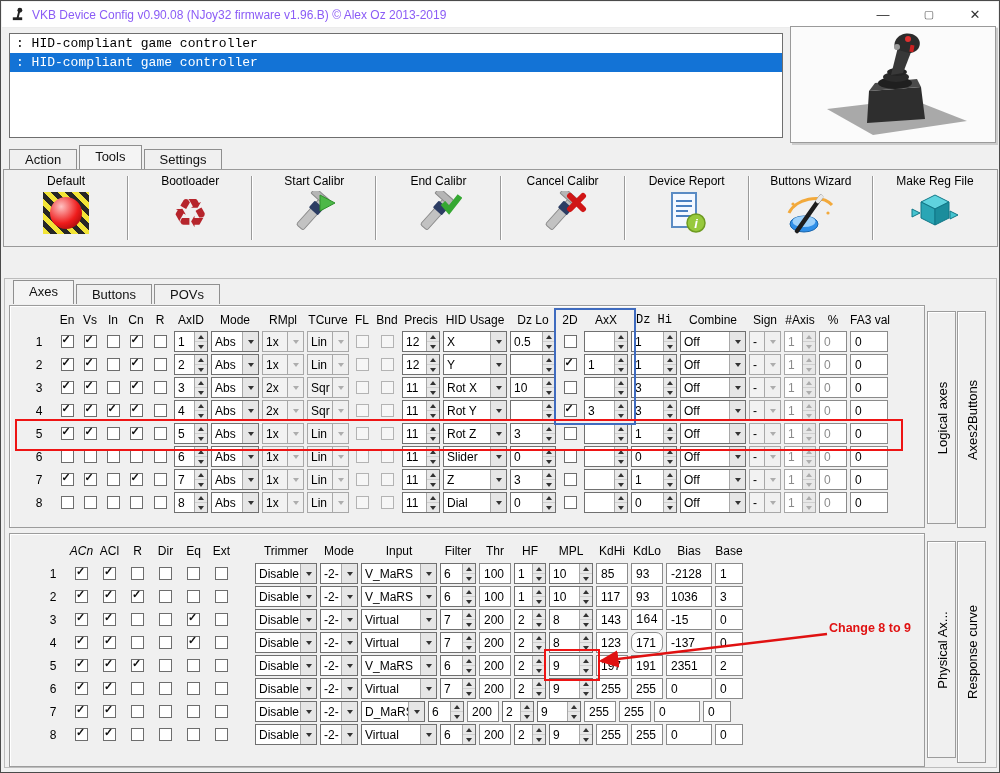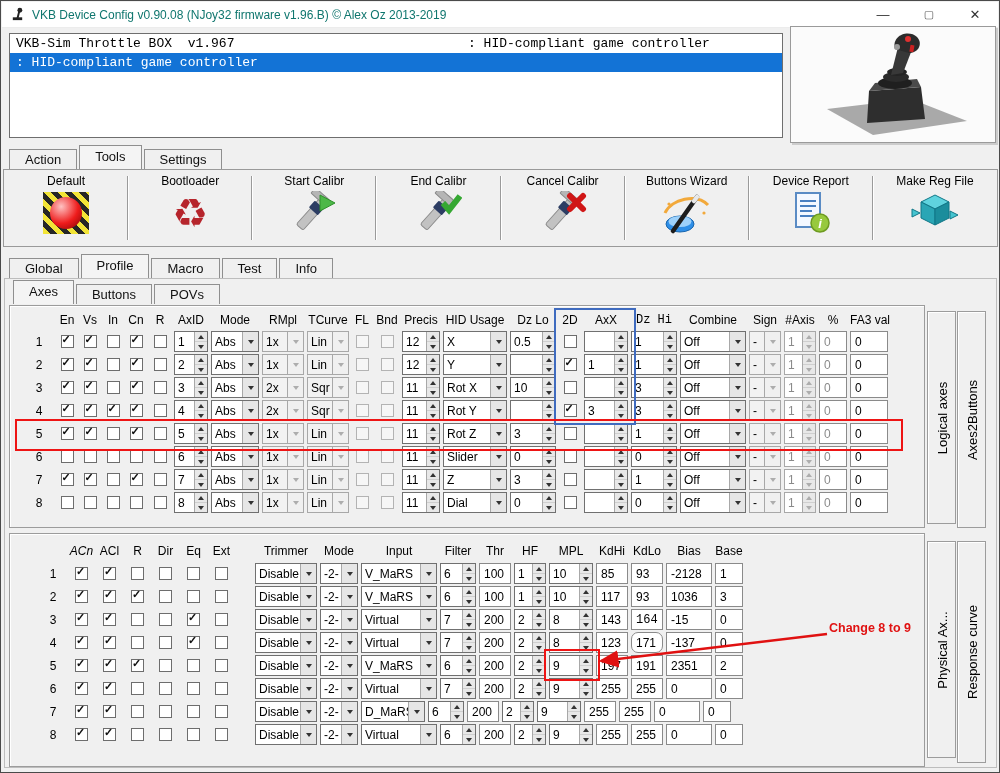--- a/index.html
+++ b/index.html
@@ -1,21 +1,21 @@
 <!DOCTYPE html>
 <html><head>
 <meta charset="utf-8">
 <style>
   html,body{margin:0;padding:0;width:1000px;height:773px;overflow:hidden;
     font-family:"Liberation Sans",sans-serif;background:#f0f0f0;}
   .win{position:absolute;inset:0;border:1px solid #4a4a4a;box-sizing:border-box;background:#f0f0f0;}
   
   .titlebar{position:absolute;left:1px;top:1px;right:1px;height:25px;background:#fff;
     display:flex;align-items:center;padding-left:8px;border-bottom:1px solid #ececec;}
-  .title-text{font-size:12px;color:#0f766e;margin-left:7px;}
+  .title-text{font-size:12px;color:#8b5cf6;margin-left:7px;}
   .win-btns{position:absolute;right:0;top:0;height:25px;display:flex;}
   .wbtn{width:46px;display:flex;align-items:center;justify-content:center;font-size:13px;color:#333;}
   .wbtn.max{font-size:11px;color:#555;}
   
   .devlist{position:absolute;left:8px;top:32px;width:774px;height:105px;background:#fff;
     border:1px solid #6e6e6e;font-family:"Liberation Mono",monospace;font-size:13px;box-sizing:border-box;}
   .devrow{height:19px;line-height:19px;display:flex;white-space:pre;padding-left:6px;color:#000;}
   .devrow.sel{background:#1373d6;color:#fff;}
   .devname{width:452px;overflow:hidden;}
   
@@ -99,21 +99,20 @@
     <span class="title-text">VKB Device Config v0.90.08 (NJoy32 firmware v1.96.B) © Alex Oz 2013-2019</span>
     <div class="win-btns">
       <span class="wbtn">—</span>
       <span class="wbtn max">▢</span>
       <span class="wbtn">✕</span>
     </div>
   </div>
 
   <div class="devlist">
     <div class="devrow">
-      <span class="devname">VKB-Sim Throttle BOX  v1.967</span>
       <span>: HID-compliant game controller</span>
     </div>
     <div class="devrow sel">
       <span>: HID-compliant game controller</span>
     </div>
   </div>
 
   <div class="imgpanel">
     <svg width="204" height="115" viewBox="0 0 204 115">
       <rect width="204" height="115" fill="#fbfbfb"></rect>
@@ -188,72 +187,65 @@
         <rect x="14" y="10" width="12" height="9" rx="1" fill="#2c3d63"></rect>
             </g>
         <g stroke="#d01616" stroke-width="6" stroke-linecap="round">
               <line x1="31" y1="5" x2="44" y2="18"></line>
               <line x1="44" y1="5" x2="31" y2="18"></line>
             </g>
           </svg>
         </div>
     </div>
     <div class="tbtn">
-      <span class="tlabel">Buttons Wizard</span>
-      <div class="ticon">
-          <svg width="48" height="44" viewBox="0 0 48 44">
-        <path d="M2 22 C 8 8, 34 2, 45 14" stroke="#f2a93b" stroke-width="3" fill="none"></path>
-        <ellipse cx="17" cy="33" rx="14" ry="8" fill="#2f8fe8" stroke="#1a66ad"></ellipse>
-        <ellipse cx="17" cy="30.5" rx="11.5" ry="5.5" fill="#9dd1fb"></ellipse>
-        <line x1="10" y1="40" x2="34" y2="6" stroke="#1d1d1d" stroke-width="4.5" stroke-linecap="round"></line>
-        <line x1="31" y1="10" x2="34" y2="6" stroke="#e8e8e8" stroke-width="4.5" stroke-linecap="round"></line>
-        <circle cx="41" cy="22" r="1.6" fill="#f2a93b"></circle>
-            <circle cx="6" cy="13" r="1.6" fill="#f2a93b"></circle>
-          </svg>
-        </div>
-    </div>
-    <div class="tbtn">
       <span class="tlabel">Device Report</span>
       <div class="ticon">
           <svg width="48" height="44" viewBox="0 0 48 44">
         <rect x="9" y="2" width="24" height="34" fill="#f4f8ff" stroke="#5a8bc4" stroke-width="2"></rect>
         <g stroke="#4a7fc0" stroke-width="2">
               <line x1="13" y1="10" x2="29" y2="10"></line>
               <line x1="13" y1="15" x2="29" y2="15"></line>
               <line x1="13" y1="20" x2="25" y2="20"></line>
               <line x1="13" y1="25" x2="29" y2="25"></line>
             </g>
         <circle cx="33" cy="32" r="9" fill="#97c93d" stroke="#6e9b21" stroke-width="1.5"></circle>
         <text x="33" y="37" font-size="13" font-weight="bold" font-style="italic" fill="#fff" text-anchor="middle">i</text>
           </svg>
         </div>
     </div>
     <div class="tbtn">
+      <span class="tlabel">Buttons Wizard</span>
+      <div class="ticon">
+          <svg width="48" height="44" viewBox="0 0 48 44">
+        <path d="M2 22 C 8 8, 34 2, 45 14" stroke="#f2a93b" stroke-width="3" fill="none"></path>
+        <ellipse cx="17" cy="33" rx="14" ry="8" fill="#2f8fe8" stroke="#1a66ad"></ellipse>
+        <ellipse cx="17" cy="30.5" rx="11.5" ry="5.5" fill="#9dd1fb"></ellipse>
+        <line x1="10" y1="40" x2="34" y2="6" stroke="#1d1d1d" stroke-width="4.5" stroke-linecap="round"></line>
+        <line x1="31" y1="10" x2="34" y2="6" stroke="#e8e8e8" stroke-width="4.5" stroke-linecap="round"></line>
+        <circle cx="41" cy="22" r="1.6" fill="#f2a93b"></circle>
+            <circle cx="6" cy="13" r="1.6" fill="#f2a93b"></circle>
+          </svg>
+        </div>
+    </div>
+    <div class="tbtn">
       <span class="tlabel">Make Reg File</span>
       <div class="ticon">
           <svg width="48" height="44" viewBox="0 0 48 44">
         <g stroke="#117787" stroke-width="1">
         <polygon points="24,4 38,11 24,18 10,11" fill="#5fd3de"></polygon>
         <polygon points="10,11 24,18 24,34 10,27" fill="#2aa6b5"></polygon>
         <polygon points="38,11 24,18 24,34 38,27" fill="#1b8d9c"></polygon>
         <polygon points="39,20 47,24 39,28" fill="#45c4d0"></polygon>
         <polygon points="1,18 9,22 1,26" fill="#45c4d0"></polygon>
             </g>
           </svg>
         </div>
     </div>
   </div>
 
-  <div class="tabs" style="left:8px;top:254px;">
-    <div class="tab">Global</div>
-    <div class="tab active">Profile</div>
-    <div class="tab">Macro</div>
-    <div class="tab">Test</div>
-    <div class="tab">Info</div>
-  </div>
   <div class="pageframe"></div>
 
   <div class="tabs" style="left:12px;top:280px;z-index:3;">
     <div class="tab active">Axes</div>
     <div class="tab">Buttons</div>
     <div class="tab">POVs</div>
   </div>
 
   <div class="gpanel" id="upper-panel">
     <div class="hrow" id="upper-hdr" style="left:14px;top:7px;">

